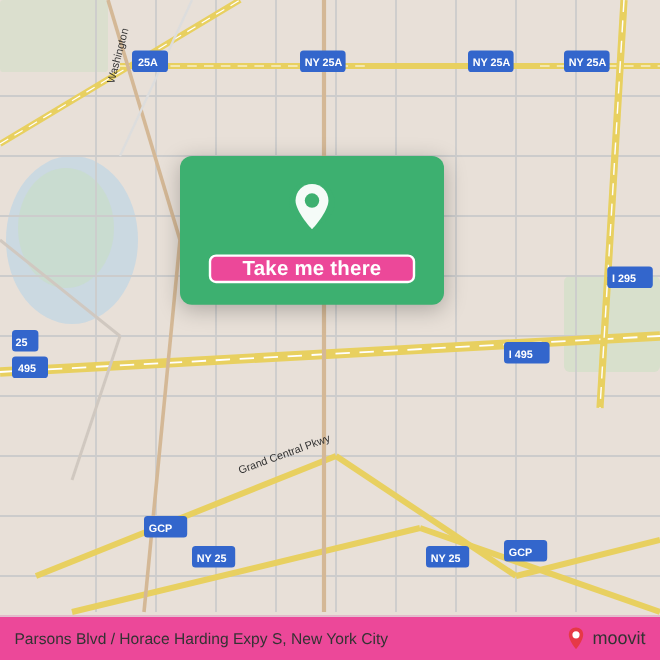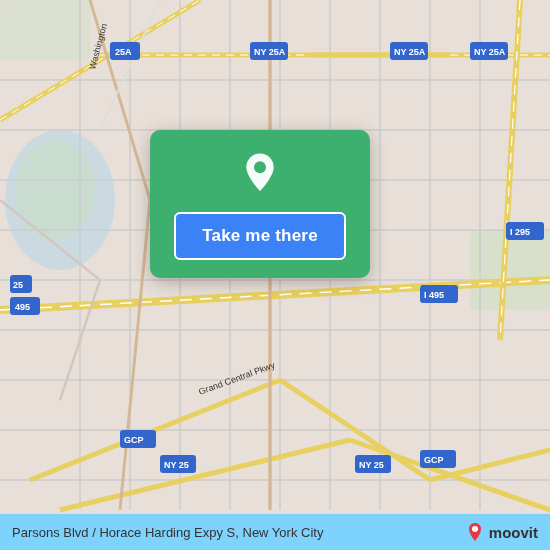--- a/index.html
+++ b/index.html
@@ -50,39 +50,39 @@
       box-shadow: 0 4px 18px rgba(0,0,0,0.25);
     }
 
     #pin-icon {
       width: 48px;
       height: 48px;
       margin-bottom: 14px;
     }
 
     #take-me-there-btn {
-      background: #3b82f6;
+      background: #ec4899;
       border: 2.5px solid white;
       color: white;
       font-size: 17px;
       font-weight: bold;
       border-radius: 6px;
-      padding: 12px 18px;
+      padding: 0 18px;
       cursor: pointer;
       letter-spacing: 0.2px;
       width: 100%;
       text-align: center;
     }
 
     
     #bottom-bar {
       position: absolute;
       bottom: 0; left: 0;
       width: 100%;
-      background: #7dd3fc;
+      background: #ec4899;
       padding: 7px 12px 7px 12px;
       display: flex;
       align-items: center;
       justify-content: space-between;
       border-top: 1px solid #ddd;
       z-index: 10;
     }
 
     #address-text {
       font-size: 13px;
@@ -90,21 +90,21 @@
     }
 
     #moovit-logo {
       display: flex;
       align-items: center;
       gap: 4px;
     }
 
     #moovit-word {
       font-size: 15px;
-      font-weight: bold;
+      font-weight: normal;
       color: #333;
     }
 
     #copyright-text {
       position: absolute;
       bottom: 42px;
       left: 6px;
       font-size: 10px;
       color: #555;
       background: rgba(255,255,255,0.7);

